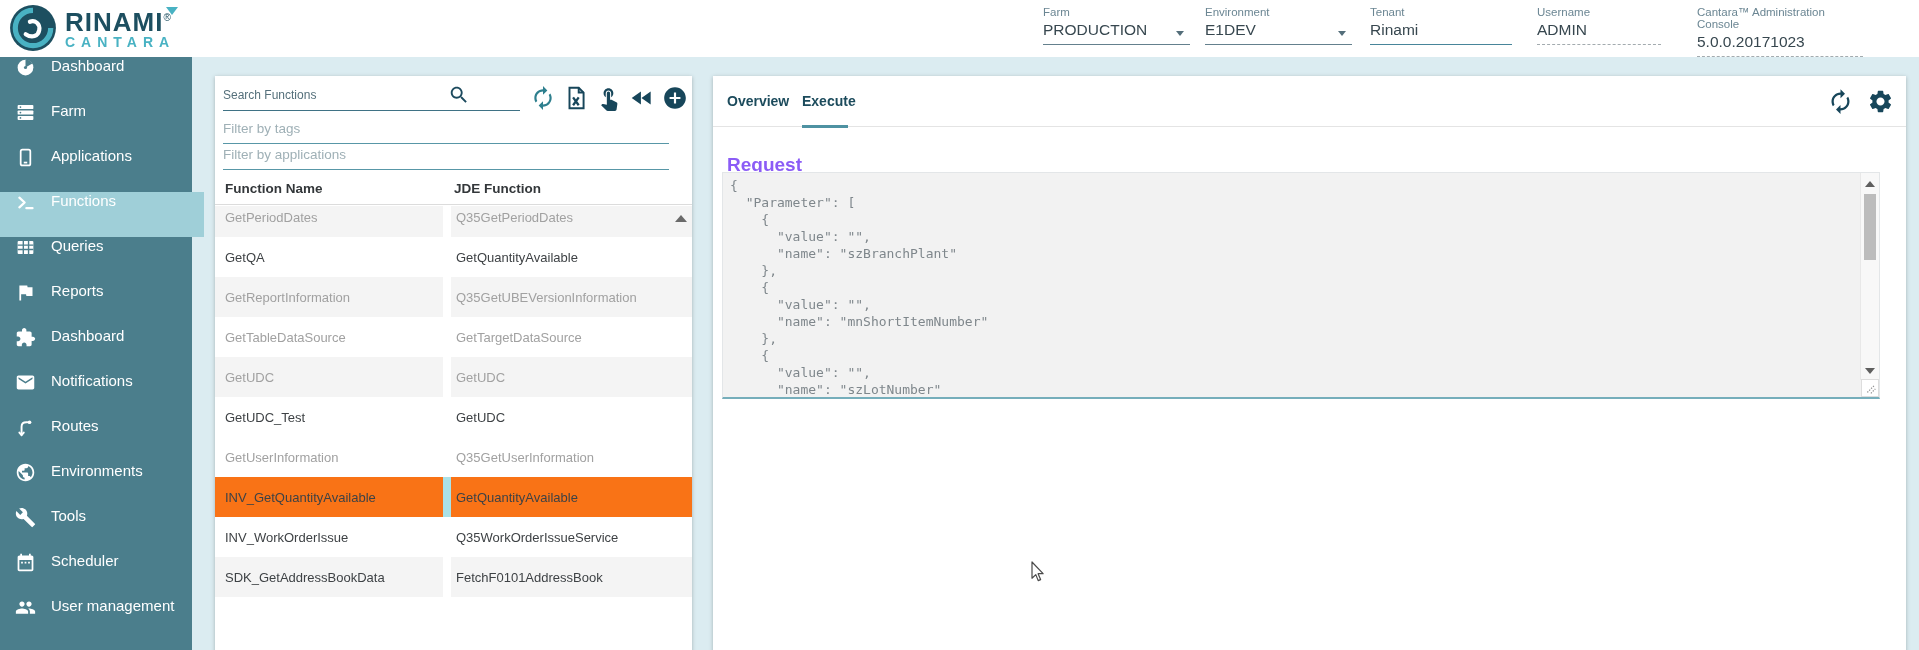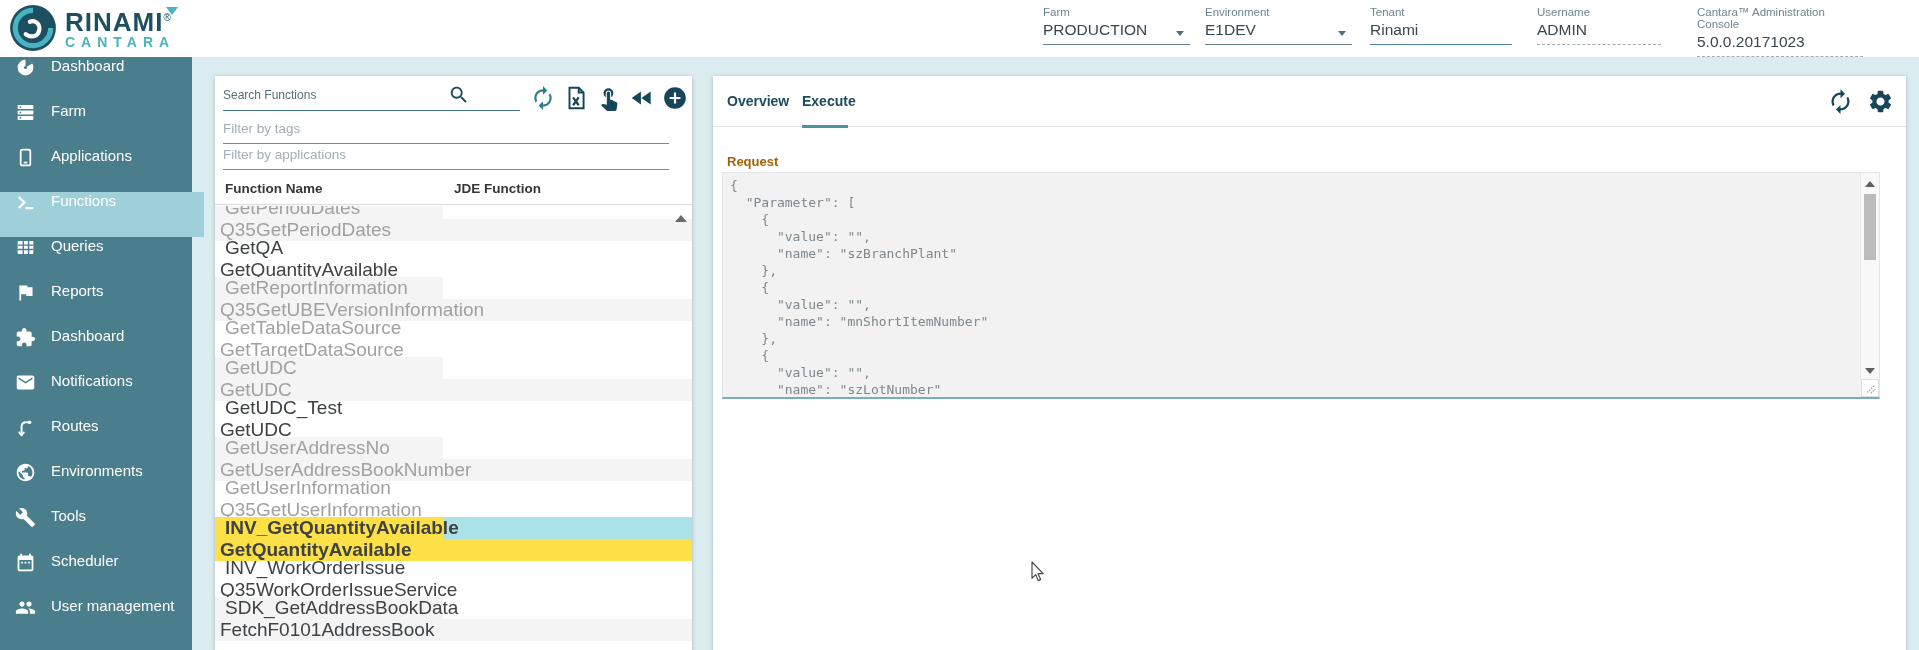--- a/index.html
+++ b/index.html
@@ -52,43 +52,43 @@
     border-bottom:1px solid #5897a7; font-size:13.5px; color:#50666d; padding:3px 0 7px; font-family:inherit; }
   .filter::placeholder { color:#9fb0b6; opacity:1; }
   .filter.f1 { top:42px; }
   .filter.f2 { top:68px; }
   .thead { position:absolute; top:96px; left:0; right:0; height:33px; border-bottom:1px solid #dcdcdc;
     font-size:13.5px; font-weight:bold; color:#33373a;padding-left:13px; }
   .th1 { position:absolute; left:10px; line-height:33px; }
   .th2 { position:absolute; left:239px; line-height:33px; }
   .rows-viewport { position:absolute; top:130px; left:0; width:477px; height:470px; overflow:hidden; }
   .rows-list { transform:translateY(-9px); }
-  .trow { display:flex; height:40px; font-size:19px; cursor:pointer;flex-direction:column; }
+  .trow { display:flex; height:40px; font-size:13px; cursor:pointer; }
   .trow .cell1 { width:228px; padding-left:10px; display:flex; align-items:center; }
   .trow .gap   { width:8px; }
   .trow .cell2 { flex:1; padding-left:5px; display:flex; align-items:center; }
   .trow.stripe .cell1, .trow.stripe .cell2 { background:#f4f4f4; }
   .trow.muted { color:#a1a1a1; }
   .trow:not(.muted) { color:#3e4245; }
   .trow.selected { background:#abe2e7; }
-  .trow.selected .cell1, .trow.selected .cell2 { background:#fde047;font-weight:bold; }
+  .trow.selected .cell1, .trow.selected .cell2 { background:#f97316; }
   .tbl-up-arrow { position:absolute; right:5px; top:139px; width:0; height:0; cursor:pointer;
     border-left:6px solid transparent; border-right:6px solid transparent; border-bottom:7px solid #6a6a6a; }
 
   
   .tabbar { position:absolute; top:0; left:0; right:0; height:51px; border-bottom:1px solid #e4e4e4; }
   .tab { position:absolute; top:0; height:38px; line-height:51px; font-size:14px; font-weight:bold;
     color:#1c4b5c; cursor:pointer; }
   .tab.t1 { left:14px; }
   .tab.t2 { left:89px; }
   .tab-underline { position:absolute; left:89px; top:49px; width:46px; height:2.5px; background:#4e92a2; }
   .panel-icons { position:absolute; top:12px; right:12px; display:flex; gap:13px; }
   .panel-icons .tbicon { width:27px; height:27px; cursor:pointer; }
   .panel-icons .tbicon svg { width:100%; height:100%; }
-  .request-label { position:absolute; left:14px; top:78px; font-size:13px; font-weight:bold; color:#a16207; }
+  .request-label { position:absolute; left:14px; top:78px; font-size:19px; font-weight:bold; color:#8b5cf6; }
   .request-area { position:absolute; left:9px; top:96px; width:1158px; height:227px; background:#f2f2f2;
     border:1px solid #e3e6e8; border-bottom:2px solid #76aebb; overflow:hidden; cursor:text; }
   .request-area pre { margin:0; padding:4px 0 0 7px; font-family:"DejaVu Sans Mono", monospace;
     font-size:13px; line-height:17px; color:#7f878c; white-space:pre; }
   .ta-scrollbar { position:absolute; top:0; right:0; width:19px; height:207px; background:#f8f8f8;
     border-left:1px solid #e8e8e8; }
   .ta-up { position:absolute; top:8px; left:4px; width:0; height:0;
     border-left:5px solid transparent; border-right:5px solid transparent; border-bottom:6px solid #5f5f5f; }
   .ta-down { position:absolute; bottom:6px; left:4px; width:0; height:0;
     border-left:5px solid transparent; border-right:5px solid transparent; border-top:6px solid #5f5f5f; }
@@ -295,25 +295,20 @@
           </div>
           <div class="trow stripe muted">
             <div class="cell1">GetUDC</div>
             <div class="gap"></div>
             <div class="cell2">GetUDC</div>
           </div>
           <div class="trow">
             <div class="cell1">GetUDC_Test</div>
             <div class="gap"></div>
             <div class="cell2">GetUDC</div>
-          </div>
-          <div class="trow stripe muted">
-            <div class="cell1">GetUserAddressNo</div>
-            <div class="gap"></div>
-            <div class="cell2">GetUserAddressBookNumber</div>
           </div>
           <div class="trow muted">
             <div class="cell1">GetUserInformation</div>
             <div class="gap"></div>
             <div class="cell2">Q35GetUserInformation</div>
           </div>
           <div class="trow stripe selected">
             <div class="cell1">INV_GetQuantityAvailable</div>
             <div class="gap"></div>
             <div class="cell2">GetQuantityAvailable</div>

